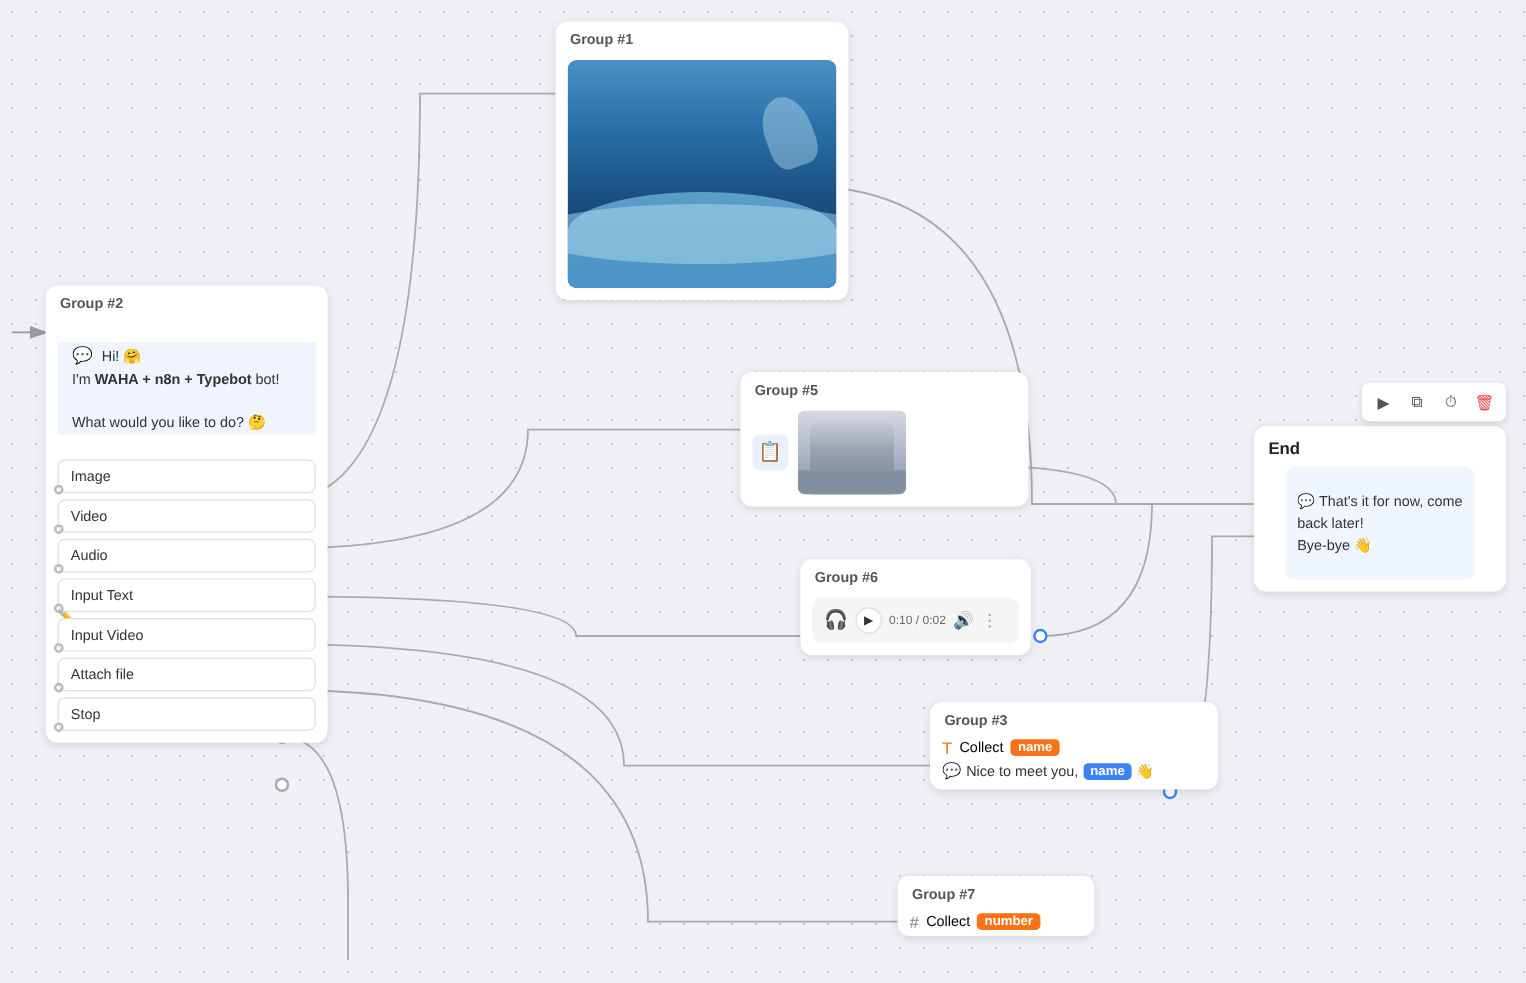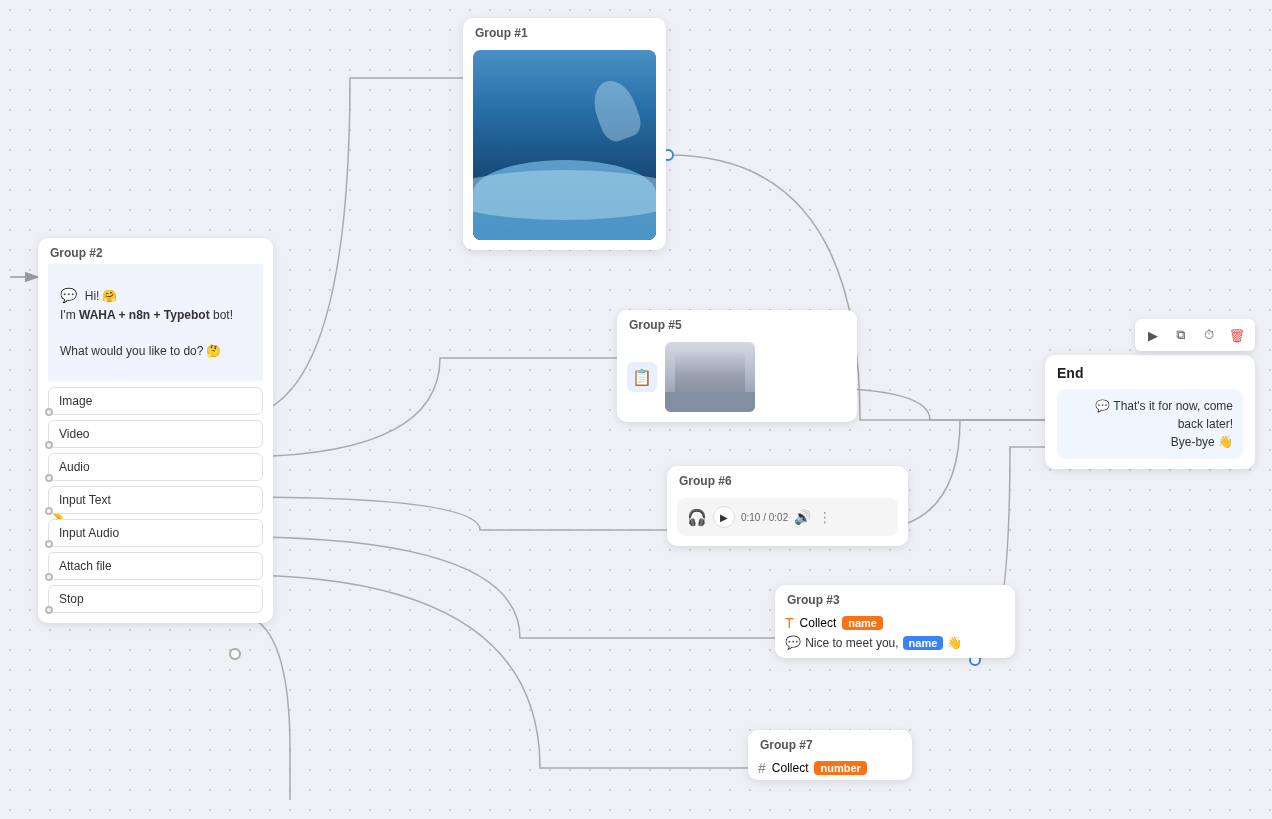--- a/index.html
+++ b/index.html
@@ -31,22 +31,22 @@
 
     
     .group2 {
       left: 38px;
       top: 238px;
       width: 235px;
     }
     .group2-chat {
       background: #f0f4ff;
       border-radius: 0;
-      margin: 0 10px;
-      padding: 21px 12px;
+      margin: 21px 10px;
+      padding: 1px 12px;
       font-size: 12px;
       color: #333;
       line-height: 1.5;
     }
     .group2-options {
       margin: 6px 10px 10px;
       display: flex;
       flex-direction: column;
       gap: 5px;
     }
@@ -77,21 +77,21 @@
     .chat-icon-blue {
       color: #3b82f6;
       font-size: 14px;
       margin-right: 4px;
     }
 
     
     .group1 {
       left: 463px;
       top: 18px;
-      width: 203px;
+      width: 244px;
     }
     .group1-image {
       margin: 6px 10px 10px;
       border-radius: 8px;
       overflow: hidden;
       position: relative;
     }
     .image-placeholder {
       width: 100%;
       height: 190px;
@@ -216,26 +216,25 @@
 
     
     .end-node {
       left: 1045px;
       top: 355px;
       width: 210px;
     }
     .end-chat {
       background: #eff6ff;
       border-radius: 8px;
-      margin: 6px 12px 10px;
-      padding: 8px 10px;
+      margin: 6px 26px 10px;
+      padding: 20px 10px;
       font-size: 12px;
       color: #333;
       line-height: 1.5;
-      text-align: right;
     }
     .end-title {
       font-size: 14px;
       font-weight: 700;
       padding: 10px 12px 2px;
       color: #222;
     }
 
     
     .node-toolbar {
@@ -351,21 +350,21 @@
       </div>
     </div>
     <div class="opt-row">
       <div class="opt-item">
         <span>Input Text</span>
         <div class="opt-dot"></div>
       </div>
     </div>
     <div class="opt-row">
       <div class="opt-item">
-        <span>Input Audio</span>
+        <span>Input Video</span>
         <div class="opt-dot"></div>
       </div>
     </div>
     <div class="opt-row">
       <div class="opt-item">
         <span>Attach file</span>
         <div class="opt-dot"></div>
       </div>
     </div>
     <div class="opt-row">
@@ -397,21 +396,21 @@
     <div class="file-icon-box">📋</div>
     <div class="room-image">
       <div class="room-image-inner"></div>
 
       <div style="position:absolute;top:10px;left:10px;right:10px;bottom:0;background:linear-gradient(180deg,#c8ccd8 0%,#9aa0b0 40%,#70808c 100%);border-radius:4px;"></div>
       <div style="position:absolute;bottom:0;left:0;right:0;height:20px;background:#8090a0;"></div>
     </div>
   </div>
 </div>
 
-<div class="node-card" style="left:667px;top:466px;width:241px;">
+<div class="node-card" style="left:667px;top:466px;width:192px;">
   <div class="node-title">Group #6</div>
   <div class="audio-player">
     <span class="audio-icon">🎧</span>
     <div class="play-btn">▶</div>
     <span class="time-text">
       <span>0:10</span> / <span>0:02</span>
     </span>
     <span class="volume-icon">🔊</span>
     <span class="more-icon">⋮</span>
   </div>

